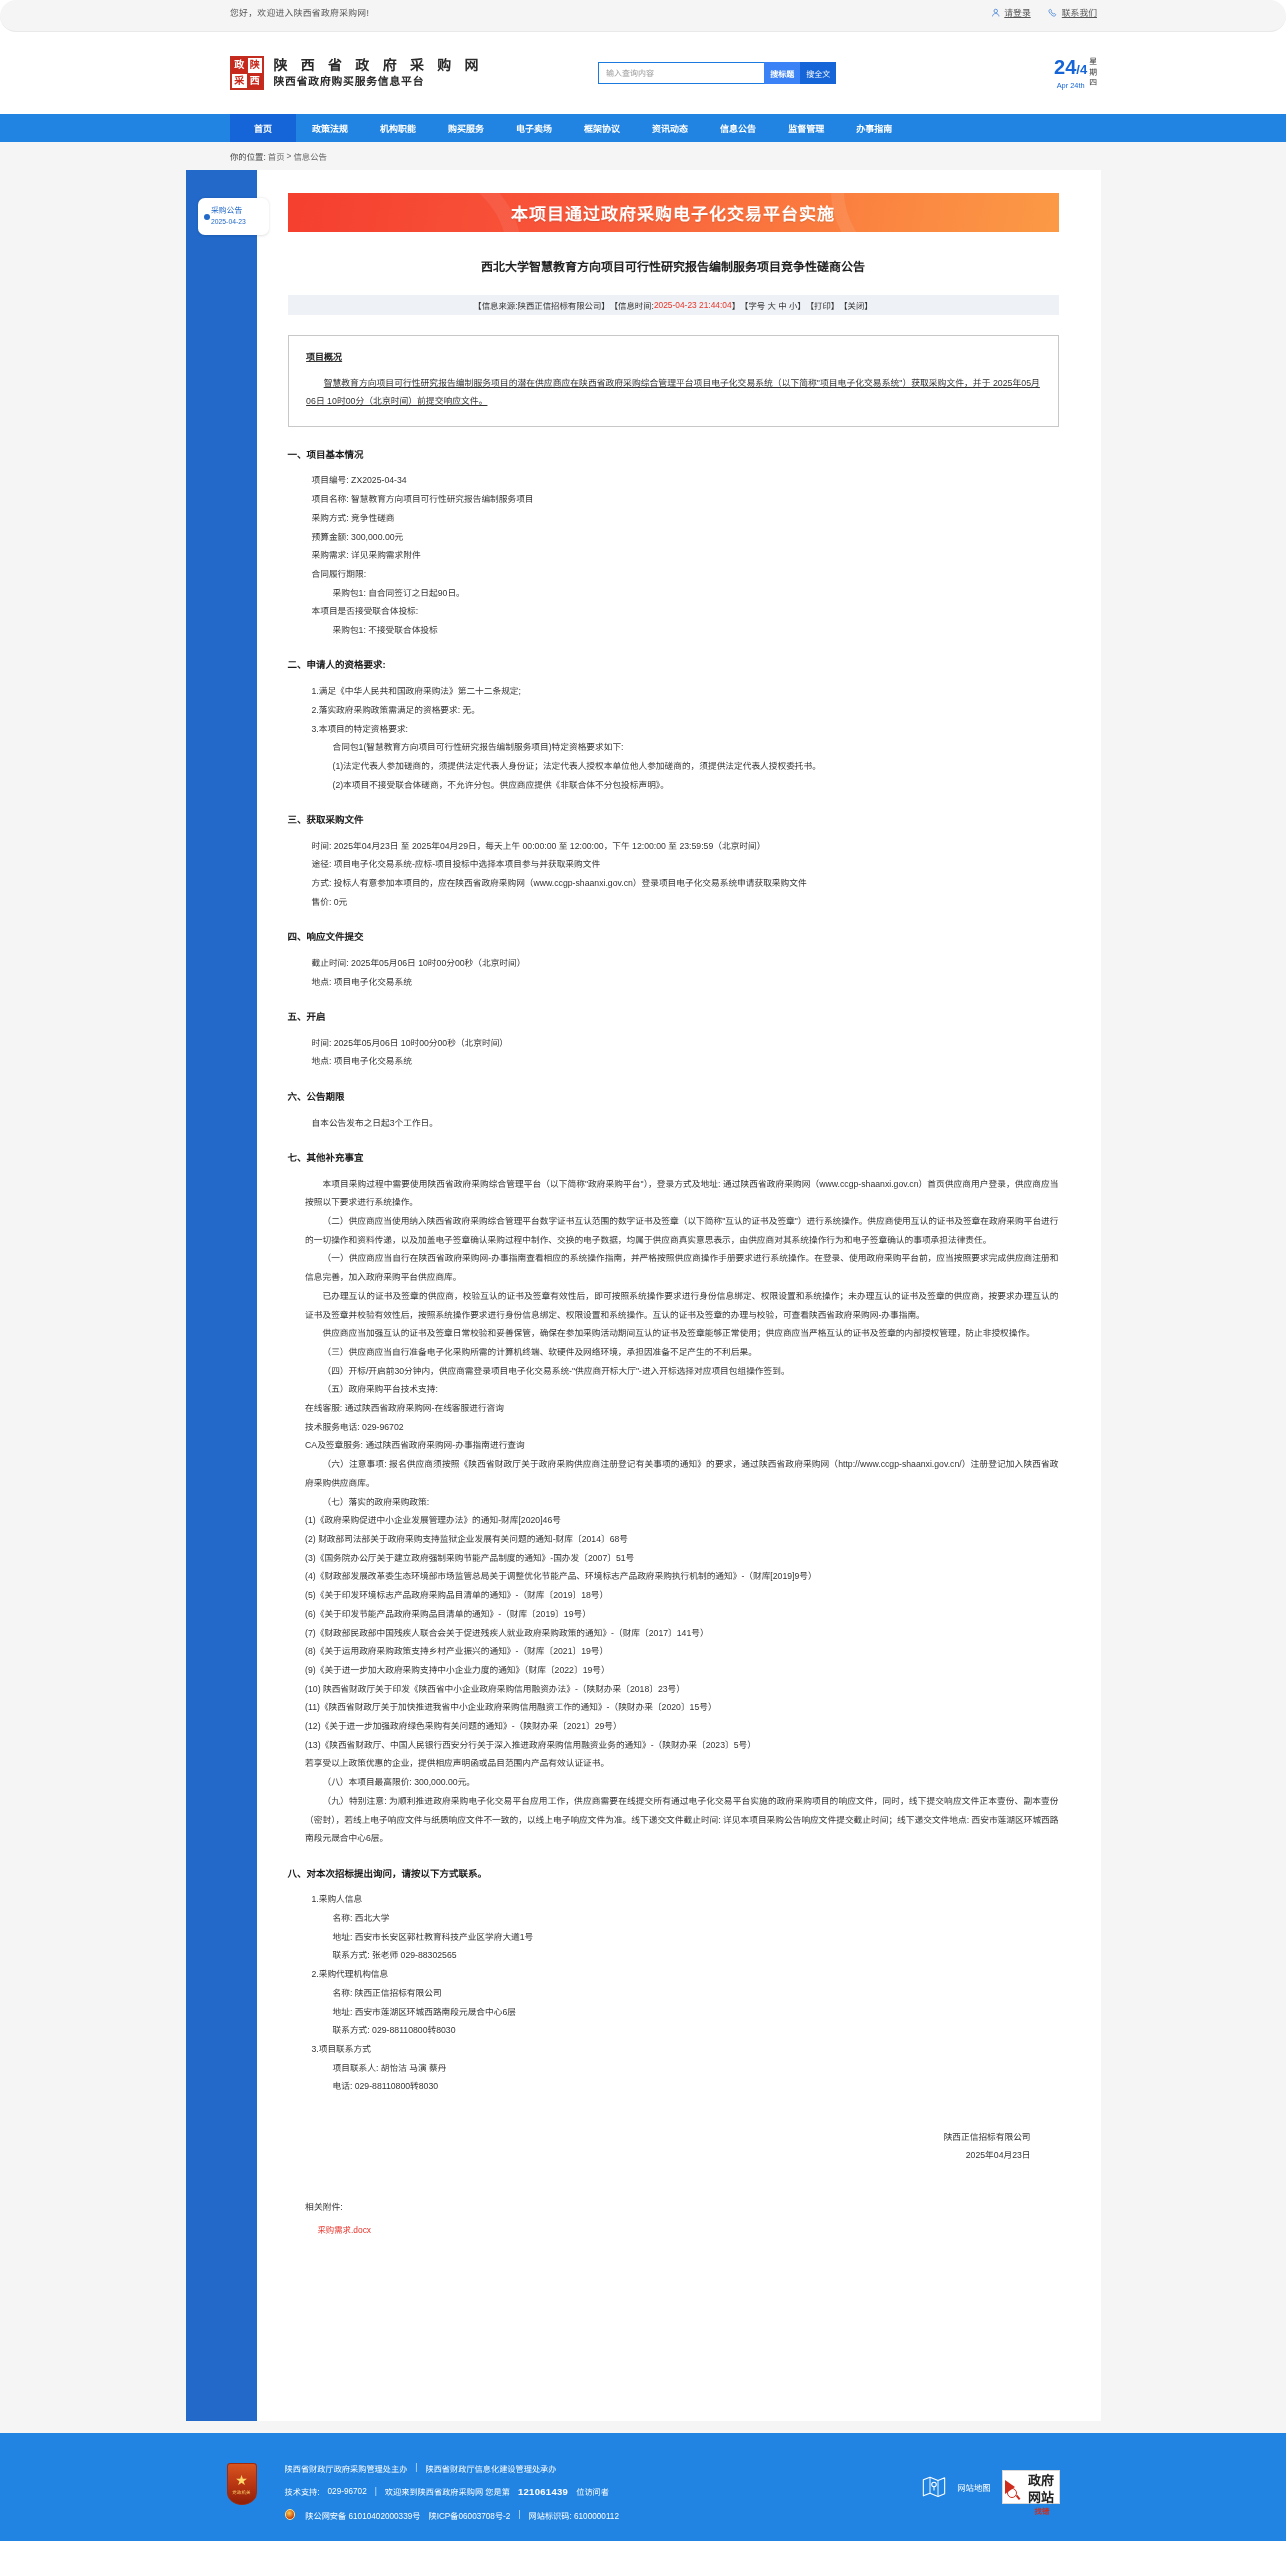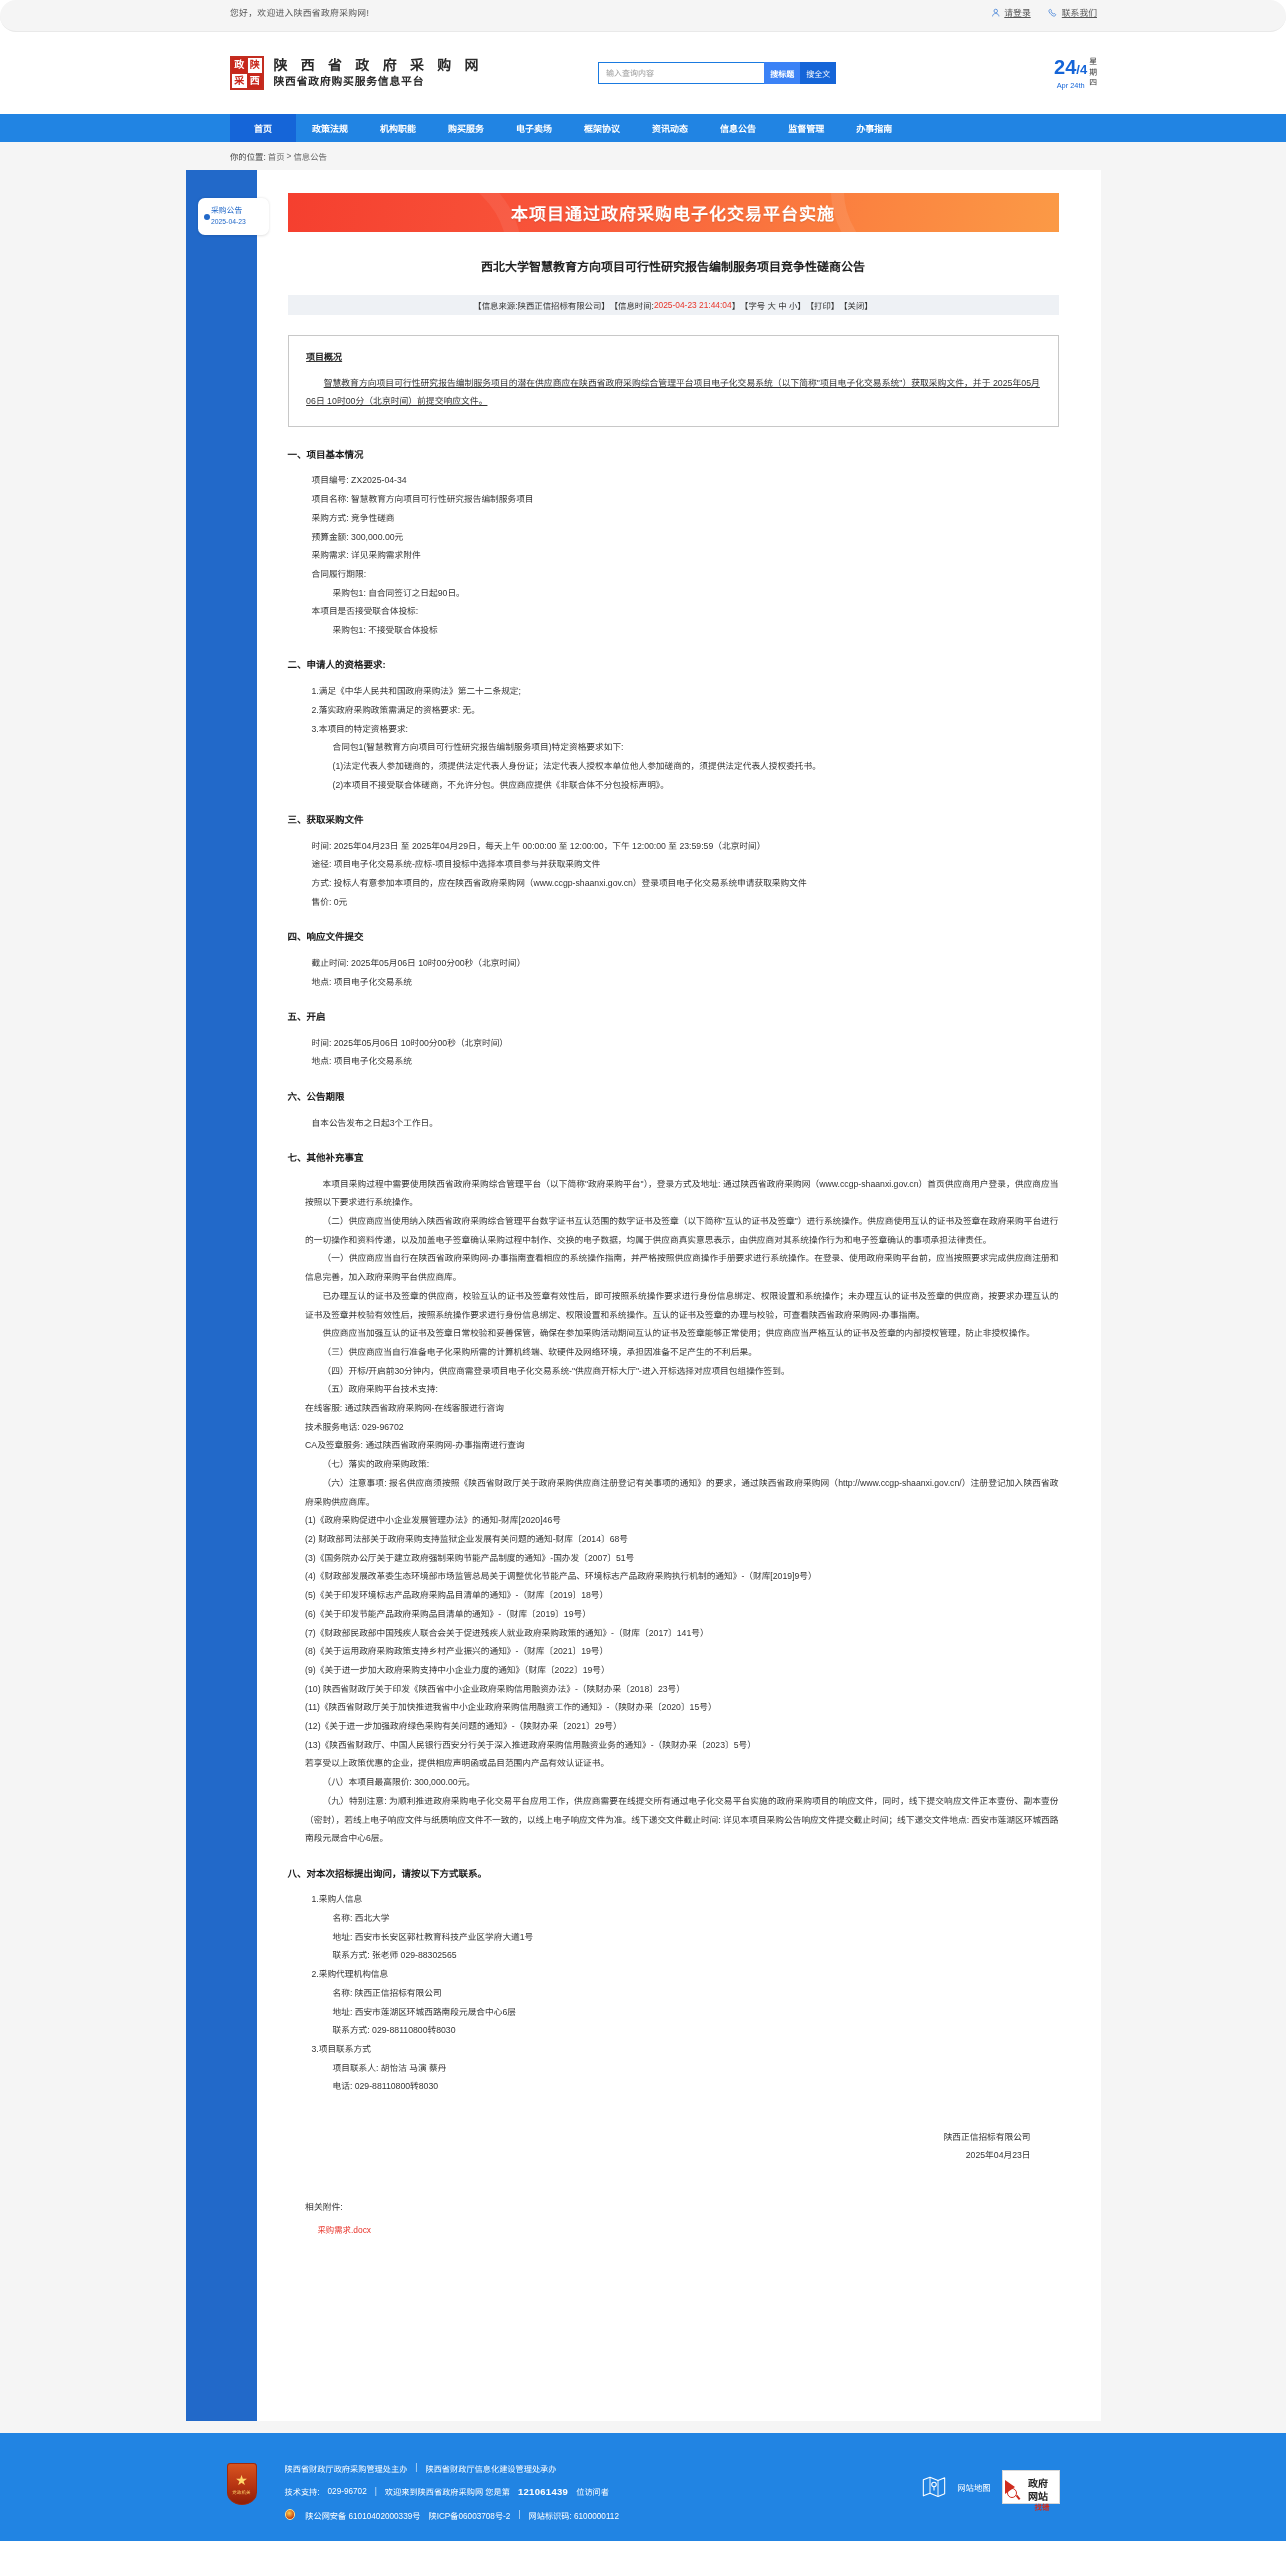--- a/index.html
+++ b/index.html
@@ -328,21 +328,21 @@
   }
   .gov-badge .magn {
     width: 10px; height: 10px; border: 1.7px solid #cf2b1d; border-radius: 50%;
     position: absolute; left: 4.7px; bottom: 4.7px;
   }
   .gov-badge .magn::after {
     content: ""; position: absolute; width: 1.7px; height: 4.7px;
     background: #cf2b1d; right: -2px; bottom: -2.7px; transform: rotate(-40deg);
   }
   .gov-badge .gb-txt { display: flex; flex-direction: column; margin-left: 10.8px; }
-  .gov-badge .gb1 { font-size: 10px; color: #222; font-weight: bold; line-height: 1.3; margin-top: 16px; }
+  .gov-badge .gb1 { font-size: 13px; color: #222; font-weight: bold; line-height: 1.3; margin-top: 16px; }
   .gov-badge .gb2 { font-size: 7.4px; color: #cf2b1d; font-weight: bold; line-height: 1.3; text-align:center; }
 </style>
 </head>
 <body>
 
 <div class="topbar">
   <div class="topbar-left">您好，欢迎进入陕西省政府采购网!</div>
   <div class="topbar-right">
     <div class="topbar-link">
       <span class="ticon">
@@ -490,22 +490,22 @@
           <p class="p flow">（二）供应商应当使用纳入陕西省政府采购综合管理平台数字证书互认范围的数字证书及签章（以下简称"互认的证书及签章"）进行系统操作。供应商使用互认的证书及签章在政府采购平台进行的一切操作和资料传递，以及加盖电子签章确认采购过程中制作、交换的电子数据，均属于供应商真实意思表示，由供应商对其系统操作行为和电子签章确认的事项承担法律责任。</p>
           <p class="p flow">（一）供应商应当自行在陕西省政府采购网-办事指南查看相应的系统操作指南，并严格按照供应商操作手册要求进行系统操作。在登录、使用政府采购平台前，应当按照要求完成供应商注册和信息完善，加入政府采购平台供应商库。</p>
           <p class="p flow">已办理互认的证书及签章的供应商，校验互认的证书及签章有效性后，即可按照系统操作要求进行身份信息绑定、权限设置和系统操作；未办理互认的证书及签章的供应商，按要求办理互认的证书及签章并校验有效性后，按照系统操作要求进行身份信息绑定、权限设置和系统操作。互认的证书及签章的办理与校验，可查看陕西省政府采购网-办事指南。</p>
           <p class="p flow">供应商应当加强互认的证书及签章日常校验和妥善保管，确保在参加采购活动期间互认的证书及签章能够正常使用；供应商应当严格互认的证书及签章的内部授权管理，防止非授权操作。</p>
           <p class="p flow">（三）供应商应当自行准备电子化采购所需的计算机终端、软硬件及网络环境，承担因准备不足产生的不利后果。</p>
           <p class="p flow">（四）开标/开启前30分钟内，供应商需登录项目电子化交易系统-"供应商开标大厅"-进入开标选择对应项目包组操作签到。</p>
           <p class="p flow">（五）政府采购平台技术支持:</p>
           <p class="p i3">在线客服: 通过陕西省政府采购网-在线客服进行咨询</p>
           <p class="p i3">技术服务电话: 029-96702</p>
           <p class="p i3">CA及签章服务: 通过陕西省政府采购网-办事指南进行查询</p>
+          <p class="p flow">（六）注意事项: 报名供应商须按照《陕西省财政厅关于政府采购供应商注册登记有关事项的通知》的要求，通过陕西省政府采购网（http://www.ccgp-shaanxi.gov.cn/）注册登记加入陕西省政府采购供应商库。</p>
           <p class="p flow">（七）落实的政府采购政策:</p>
-          <p class="p flow">（六）注意事项: 报名供应商须按照《陕西省财政厅关于政府采购供应商注册登记有关事项的通知》的要求，通过陕西省政府采购网（http://www.ccgp-shaanxi.gov.cn/）注册登记加入陕西省政府采购供应商库。</p>
           <p class="p i3">(1)《政府采购促进中小企业发展管理办法》的通知-财库[2020]46号</p>
           <p class="p i3">(2) 财政部司法部关于政府采购支持监狱企业发展有关问题的通知-财库〔2014〕68号</p>
           <p class="p i3">(3)《国务院办公厅关于建立政府强制采购节能产品制度的通知》-国办发〔2007〕51号</p>
           <p class="p i3">(4)《财政部发展改革委生态环境部市场监管总局关于调整优化节能产品、环境标志产品政府采购执行机制的通知》-（财库[2019]9号）</p>
           <p class="p i3">(5)《关于印发环境标志产品政府采购品目清单的通知》-（财库〔2019〕18号）</p>
           <p class="p i3">(6)《关于印发节能产品政府采购品目清单的通知》-（财库〔2019〕19号）</p>
           <p class="p i3">(7)《财政部民政部中国残疾人联合会关于促进残疾人就业政府采购政策的通知》-（财库〔2017〕141号）</p>
           <p class="p i3">(8)《关于运用政府采购政策支持乡村产业振兴的通知》-（财库〔2021〕19号）</p>
           <p class="p i3">(9)《关于进一步加大政府采购支持中小企业力度的通知》（财库〔2022〕19号）</p>
           <p class="p i3">(10) 陕西省财政厅关于印发《陕西省中小企业政府采购信用融资办法》-（陕财办采〔2018〕23号）</p>

